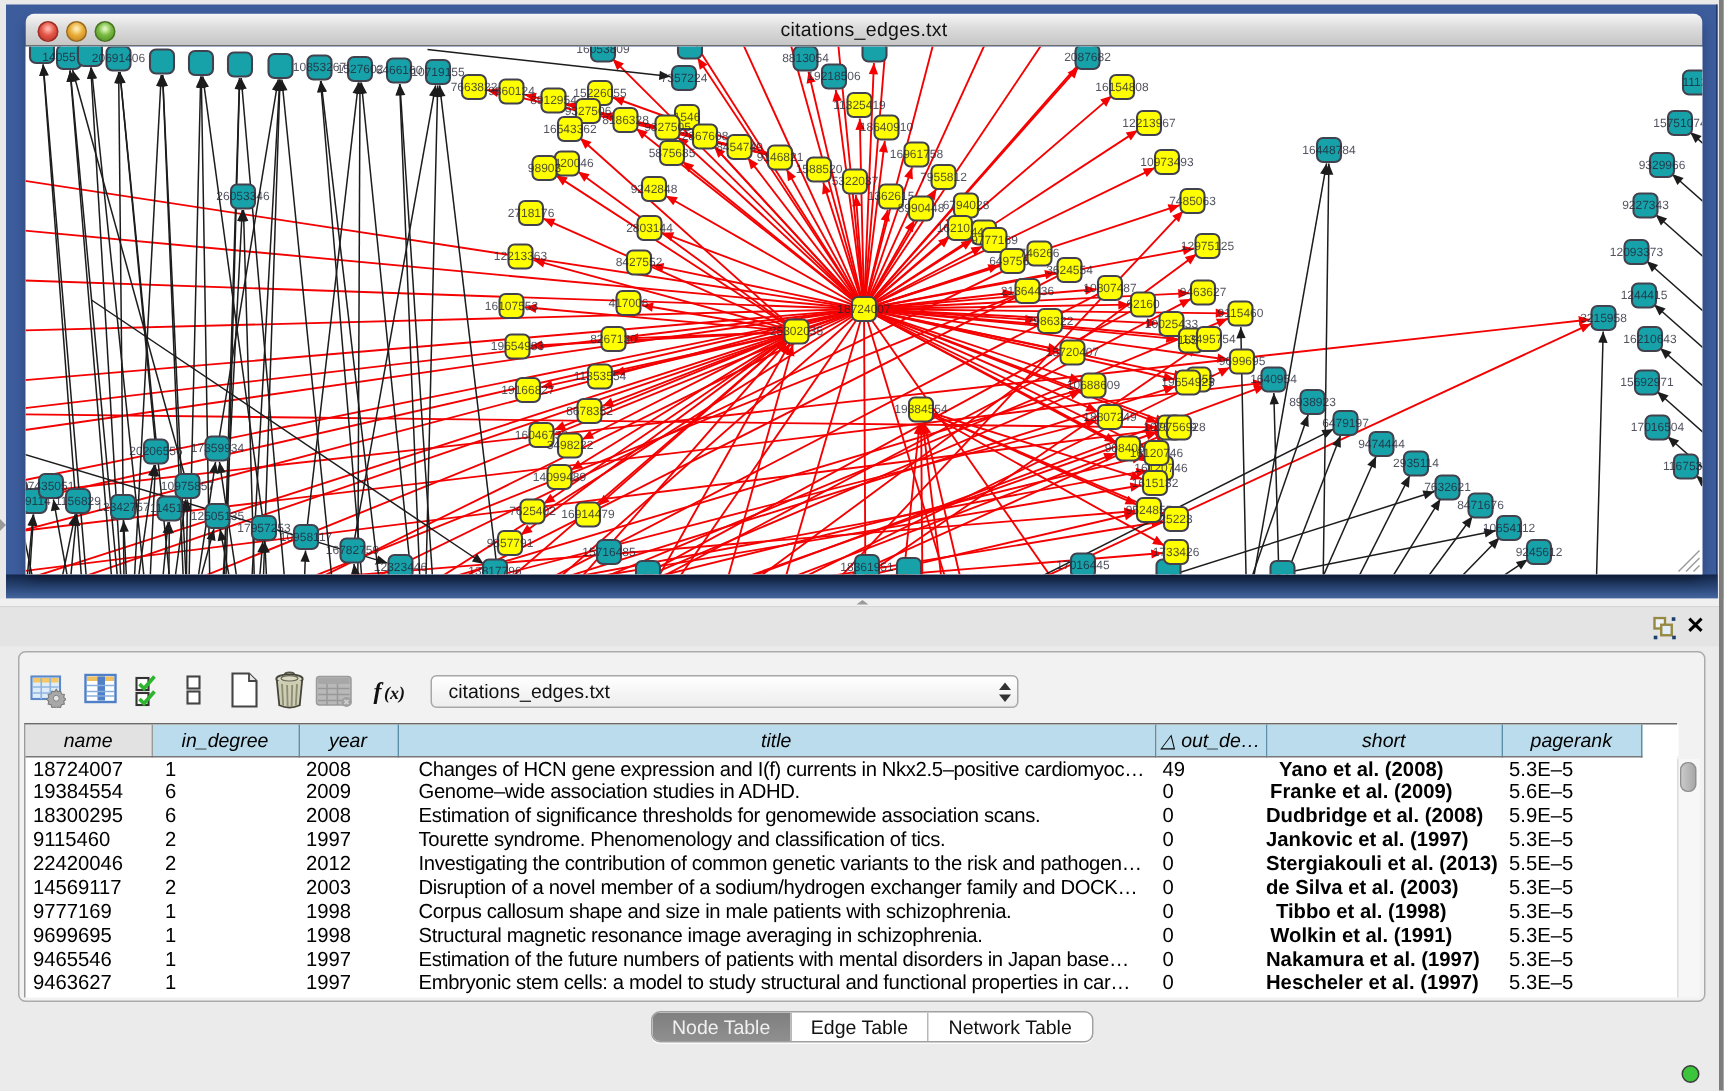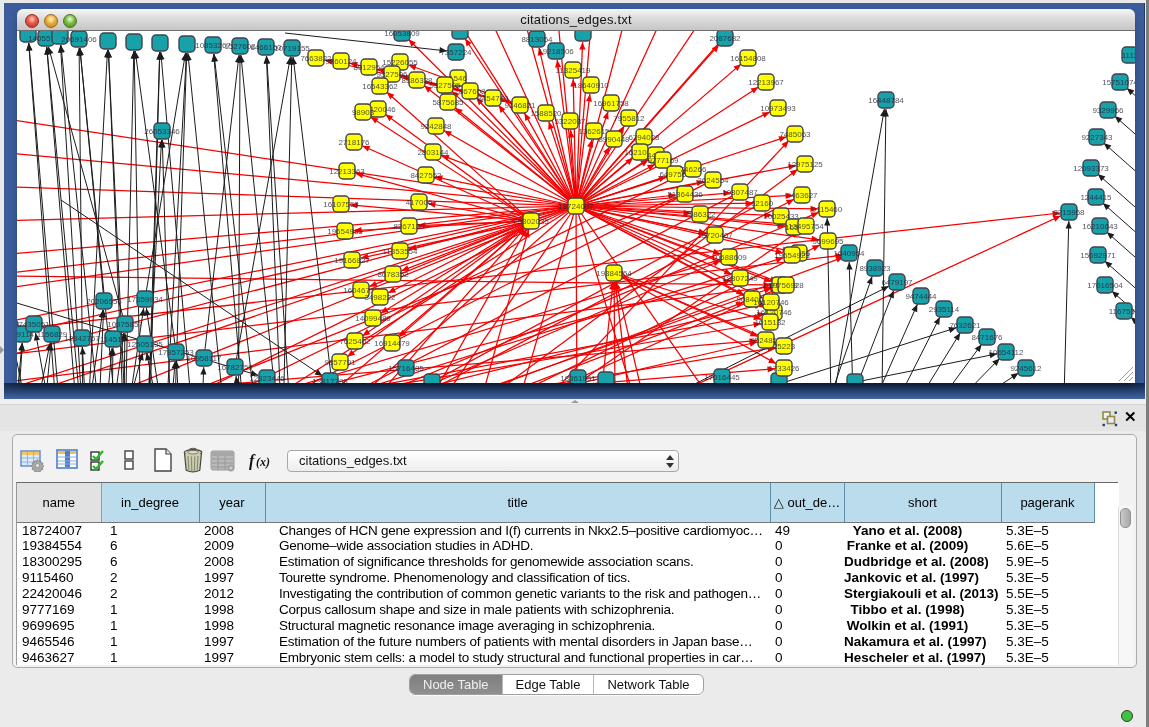--- a/index.html
+++ b/index.html
@@ -25,32 +25,32 @@
 #panelbg { left:0; top:431px; width:1149px; height:296px; background:#ebebeb; }
 #container { left:12px; top:434px; width:1125px; height:234px; background:#f2f2f2; border:1px solid #ababab; border-radius:5px; }
 .ticon { position:absolute; top:448px; }
 #combo { left:287px; top:450px; width:392px; height:22px; background:linear-gradient(#ffffff,#ededed); border:1px solid #a8a8a8; border-radius:4px; }
 #combotext { left:299px; top:453px; font-size:13px; color:#111; }
 .arr { position:absolute; left:666px; width:0; height:0; border-left:4px solid transparent; border-right:4px solid transparent; }
 #arrup { top:455px; border-bottom:5px solid #333; }
 #arrdn { top:463px; border-top:5px solid #333; }
 #tablewrap { left:16px; top:482px; width:1102px; height:183px; background:#fff; border-top:1px solid #6a6a6a; border-left:1px solid #9a9a9a; }
 table { border-collapse:collapse; table-layout:fixed; width:1102px; font-size:13.5px; color:#000; }
-th { background:#badcec; font-weight:normal; font-size:13px; height:39px; border-right:1px solid #5f8fa8; border-bottom:1px solid #777; overflow:hidden; white-space:nowrap; }
+th { background:#badcec; font-weight:normal; font-size:13px; height:21px; border-right:1px solid #5f8fa8; border-bottom:1px solid #777; overflow:hidden; white-space:nowrap;font-style:italic; }
 th.h-name { background:#e2e2e2; border-right:1px solid #9a9a9a; }
 th.h-blank { background:#fff; border-right:none; border-bottom:none; }
 td { height:15.9px; overflow:hidden; white-space:nowrap; padding:0 0 0 5px; }
 .w-name{width:84px} .w-ind{width:98px} .w-year{width:66px} .w-title{width:505px} .w-out{width:74px} .w-short{width:157px} .w-pr{width:93px} .w-blank{width:25px}
 td.c-short { text-align:center; padding:0 30px 0 0;font-weight:bold; }
 td.c-ind { padding-left:9px; }
 td.c-title { padding-left:14px; letter-spacing:-0.25px; }
 #vscroll { left:1118px; top:506px; width:15px; height:159px; background:#f7f7f7; border-left:1px solid #dcdcdc; }
 #vthumb { left:1120px; top:508px; width:11px; height:20px; background:linear-gradient(90deg,#c9c9c9,#a8a8a8); border:1px solid #909090; border-radius:5px; }
 
-#tabs { left:409px; top:674px; height:21px; border:1px solid #a0a0a0; border-radius:6px; background:#fff; box-shadow:0 1px 0 rgba(255,255,255,.8); display:flex; overflow:hidden; }
+#tabs { left:434px; top:674px; height:21px; border:1px solid #a0a0a0; border-radius:6px; background:#fff; box-shadow:0 1px 0 rgba(255,255,255,.8); display:flex; overflow:hidden; }
 .tab { font-size:13px; line-height:19px; padding:0 13px; color:#111; border-right:1px solid #b8b8b8; }
 .tab:last-child { border-right:none; }
 #tab1 { background:linear-gradient(#7f7f7f,#8f8f8f); color:#f0f0f0; }
 #mem { left:0; top:737px; width:1116px; text-align:right; font-size:11px; color:#1a1a1a; }
 #memdot { left:1121px; top:710px; width:12px; height:12px; border-radius:50%; background:#3cc43c; border:1.5px solid #3a3a3a; }
 </style></head>
 <body>
 <div id="frame" class="abs">
   <div id="band" class="abs"></div>
   <div id="win" class="abs">
@@ -921,20 +921,30 @@
           <td class="c-name">22420046</td>
           <td class="c-ind">2</td>
           <td class="c-year">2012</td>
           <td class="c-title">Investigating the contribution of common genetic variants to the risk and pathogen…</td>
           <td class="c-out">0</td>
           <td class="c-short">Stergiakouli et al. (2013)</td>
           <td class="c-pr">5.5E–5</td>
           <td class="c-blank"></td>
         </tr>
         <tr>
+          <td class="c-name">14569117</td>
+          <td class="c-ind">2</td>
+          <td class="c-year">2003</td>
+          <td class="c-title">Disruption of a novel member of a sodium/hydrogen exchanger family and DOCK…</td>
+          <td class="c-out">0</td>
+          <td class="c-short">de Silva et al. (2003)</td>
+          <td class="c-pr">5.3E–5</td>
+          <td class="c-blank"></td>
+        </tr>
+        <tr>
           <td class="c-name">9777169</td>
           <td class="c-ind">1</td>
           <td class="c-year">1998</td>
           <td class="c-title">Corpus callosum shape and size in male patients with schizophrenia.</td>
           <td class="c-out">0</td>
           <td class="c-short">Tibbo et al. (1998)</td>
           <td class="c-pr">5.3E–5</td>
           <td class="c-blank"></td>
         </tr>
         <tr>

